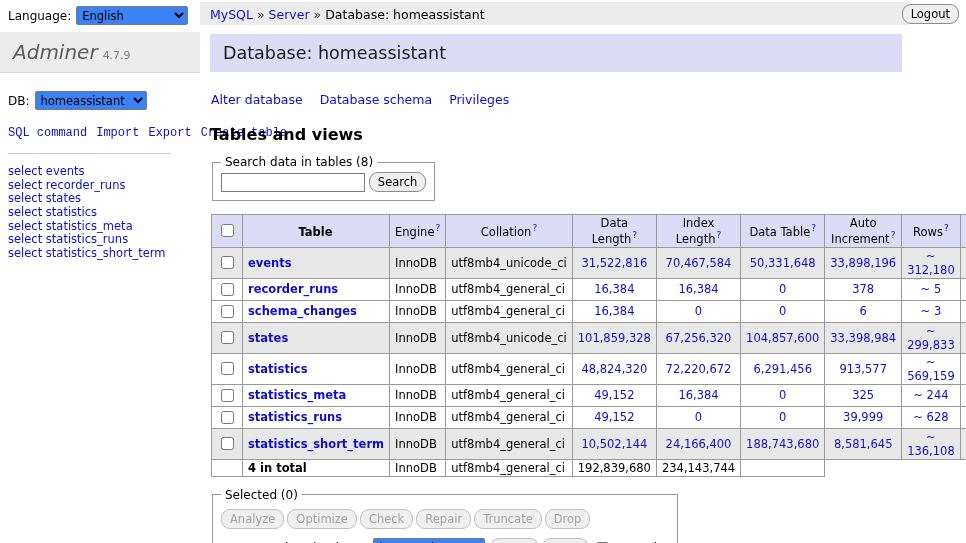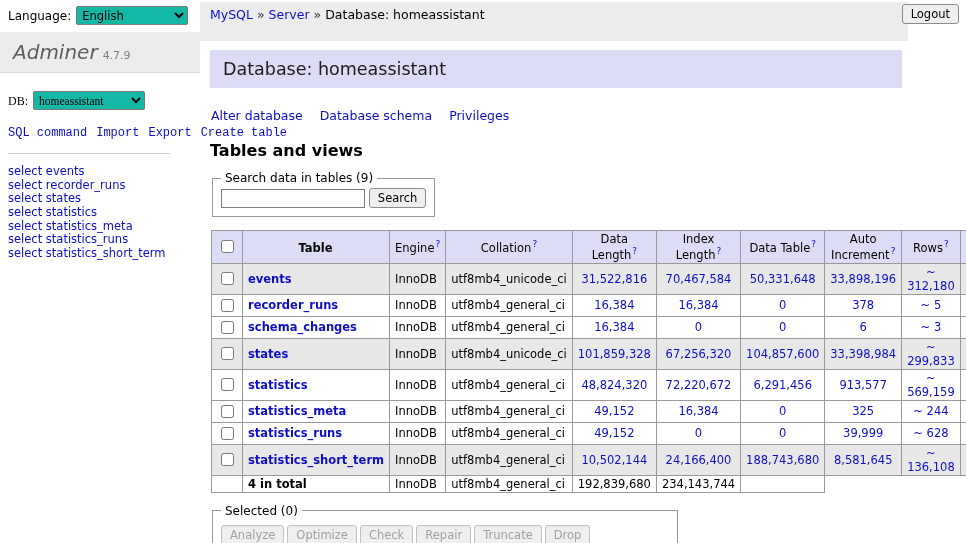--- a/index.html
+++ b/index.html
@@ -10,55 +10,55 @@
     font-family: "DejaVu Sans", "Liberation Sans", sans-serif; font-size: 12px;
   }
   a { color: #0e0ec8; text-decoration: none; cursor: pointer; }
 
   
   #sidebar { position: absolute; left: 0; top: 0; width: 200px; height: 100%; background: #fff; }
   .lang-row { padding: 6px 8px 4px; white-space: nowrap; }
   .lang-row label { margin-right: 5px; }
   select {
     font-family: inherit; font-size: 11.5px; height: 19px;
-    border: 1px solid #7a7a7a; border-radius: 2px; background: #14b8a6; padding: 0 1px;
+    border: 1px solid #7a7a7a; border-radius: 2px; background: #3b82f6; padding: 0 1px;
   }
   .lang-select { width: 112px; }
   h1.logo {
     margin: 3px 0 0; padding: 8px 13px; background: #ececec; border-bottom: 1px solid #d8d8d8;
     font-weight: normal; font-style: italic; font-size: 20px; color: #5c5c5c;
   }
   h1.logo .ver { font-size: 11px; font-style: normal; color: #7d7d7d; margin-left: 5px; }
-  .db-row { margin: 18px 8px 0; white-space: nowrap; font-family: Liberation Serif, serif; }
+  .db-row { margin: 18px 8px 0; white-space: nowrap; }
   .db-row label { margin-right: 5px; }
   .db-select { width: 112px; }
   .action-links { margin: 14px 8px 0; width: 162px; padding-bottom: 12px; border-bottom: 1px solid #ccc; line-height: 1.35; }
   .action-links a { margin-right: 9px; white-space: nowrap; font-family: Liberation Mono, monospace; }
   .table-list { list-style: none; margin: 11px 0 0; padding: 0 8px; font-size: 11.5px; line-height: 13.6px; }
   .table-list li { white-space: nowrap; }
 
   
   #content { margin-left: 200px; position: relative; }
-  .breadcrumb { margin: 2px 58px 0 0; background: #ececec; padding: 5px 10px; font-size: 12.5px; height: 39px; }
+  .breadcrumb { margin: 2px 58px 0 0; background: #ececec; padding: 5px 10px; font-size: 12.5px; height: 23px; }
   .breadcrumb .sep { color: #333; margin: 0 4px; }
   .logout-btn { position: absolute; top: 4px; right: 7px; }
   h2.page-title {
     margin: 9px 64px 0 10px; padding: 9px 13px; background: #dcdcf6;
     font-size: 17.5px; font-weight: normal; color: #1c1c1c;
   }
   .nav-links { margin: 20px 0 0 11px; font-size: 12.5px; }
   .nav-links a { margin-right: 17px; }
   h3 { font-size: 16px; font-weight: bold; margin: 18px 0 0 10px; }
 
   fieldset { display: inline-block; border: 1px solid #9a9a9a; margin: 11px 0 0 12px; padding: 3px 8px 8px; }
   legend { padding: 0 4px; font-size: 12px; }
   .search-input { width: 144px; height: 19px; border: 1px solid #7a7a7a; font-family: inherit; font-size: 12px; padding: 0 3px; }
   .btn {
     font-family: inherit; font-size: 11.5px; color: #000;
-    background: #efefef; border: 1px solid #8c8c8c; border-radius: 3px; padding: 2px 8px; cursor: pointer;
+    background: #efefef; border: 1px solid #8c8c8c; border-radius: 9px; padding: 2px 8px; cursor: pointer;
   }
   .btn:disabled { color: #a2a2a2; border-color: #c0c0c0; cursor: default; }
 
   table.data { border-collapse: collapse; margin: 13px 0 0 11px; font-size: 11.5px; }
   .data th, .data td { border: 1px solid #999; padding: 1px 5px; height: 17px; font-weight: normal; text-align: left; }
   .data thead th { background: #dcdcf6; text-align: center; }
   .data .bold { font-weight: bold; }
   .data th.name { text-align: left; }
   .data th.name a { font-weight: bold; }
   .data td.num { text-align: center; }
@@ -127,21 +127,21 @@
 
   <h2 class="page-title">Database: homeassistant</h2>
 
   <p class="nav-links">
     
   <a href="#">Alter database</a><a href="#">Database schema</a><a href="#">Privileges</a></p>
 
   <h3>Tables and views</h3>
 
   <fieldset>
-    <legend>Search data in tables (9)</legend>
+    <legend>Search data in tables (8)</legend>
     <input type="text" class="search-input" value="" style="">
     <button class="btn">Search</button>
   </fieldset>
 
   <table class="data">
     <colgroup>
       <col style="width:24px">
         <col style="width:118px">
         <col style="width:48px">
         <col style="width:98px">

